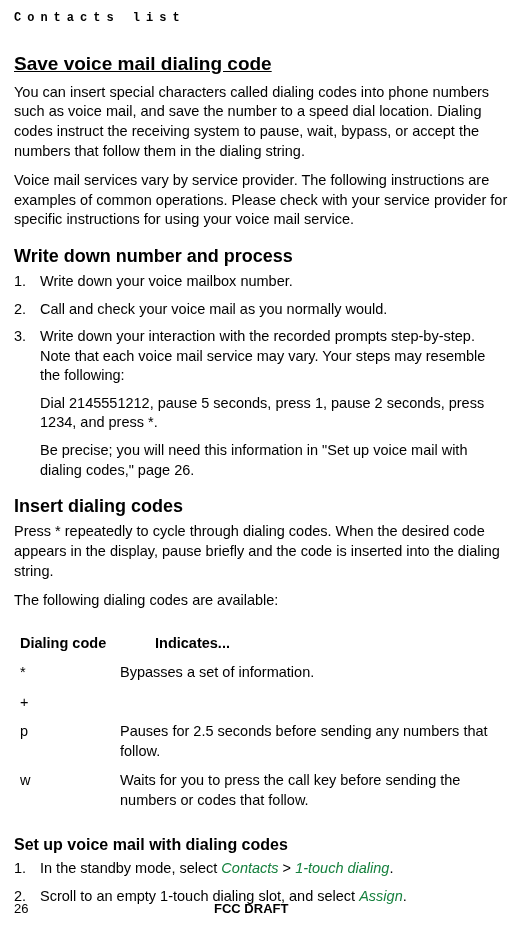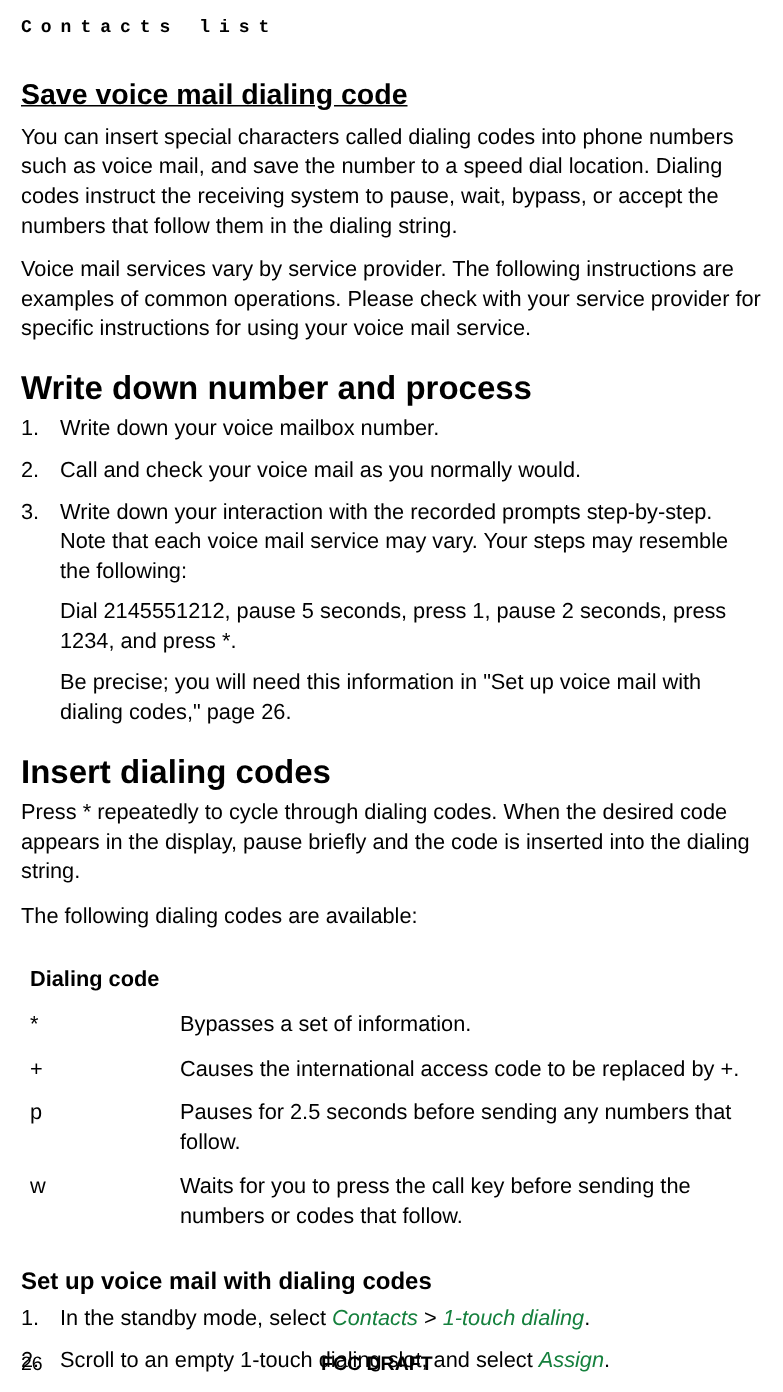--- a/index.html
+++ b/index.html
@@ -24,21 +24,21 @@
   .h1 {
     font-size: 19px;
     font-weight: bold;
     text-decoration: underline;
     margin-bottom: 6px;
   }
   .para {
     margin-bottom: 10px;
   }
   .h2 {
-    font-size: 22px;
+    font-size: 18px;
     font-weight: bold;
     margin-top: 14px;
     margin-bottom: 4px;
   }
   .h3 {
     font-size: 16px;
     font-weight: bold;
     margin-top: 16px;
     margin-bottom: 4px;
   }
@@ -132,28 +132,28 @@
   </li>
 </ol>
 
 <div class="h2">Insert dialing codes</div>
 <p class="para">Press * repeatedly to cycle through dialing codes. When the desired code appears in the display, pause briefly and the code is inserted into the dialing string.</p>
 <p class="para">The following dialing codes are available:</p>
 
 <div class="table-block">
   <div class="table-row table-head">
     <div class="col-code">Dialing code</div>
+    <div class="col-desc">Indicates...</div>
   </div>
   <div class="table-row">
     <div class="col-code">*</div>
     <div class="col-desc">Bypasses a set of information.</div>
   </div>
   <div class="table-row">
     <div class="col-code">+</div>
-    <div class="col-desc">Causes the international access code to be replaced by +.</div>
   </div>
   <div class="table-row">
     <div class="col-code">p</div>
     <div class="col-desc">Pauses for 2.5 seconds before sending any numbers that follow.</div>
   </div>
   <div class="table-row">
     <div class="col-code">w</div>
     <div class="col-desc">Waits for you to press the call key before sending the numbers or codes that follow.</div>
   </div>
 </div>

